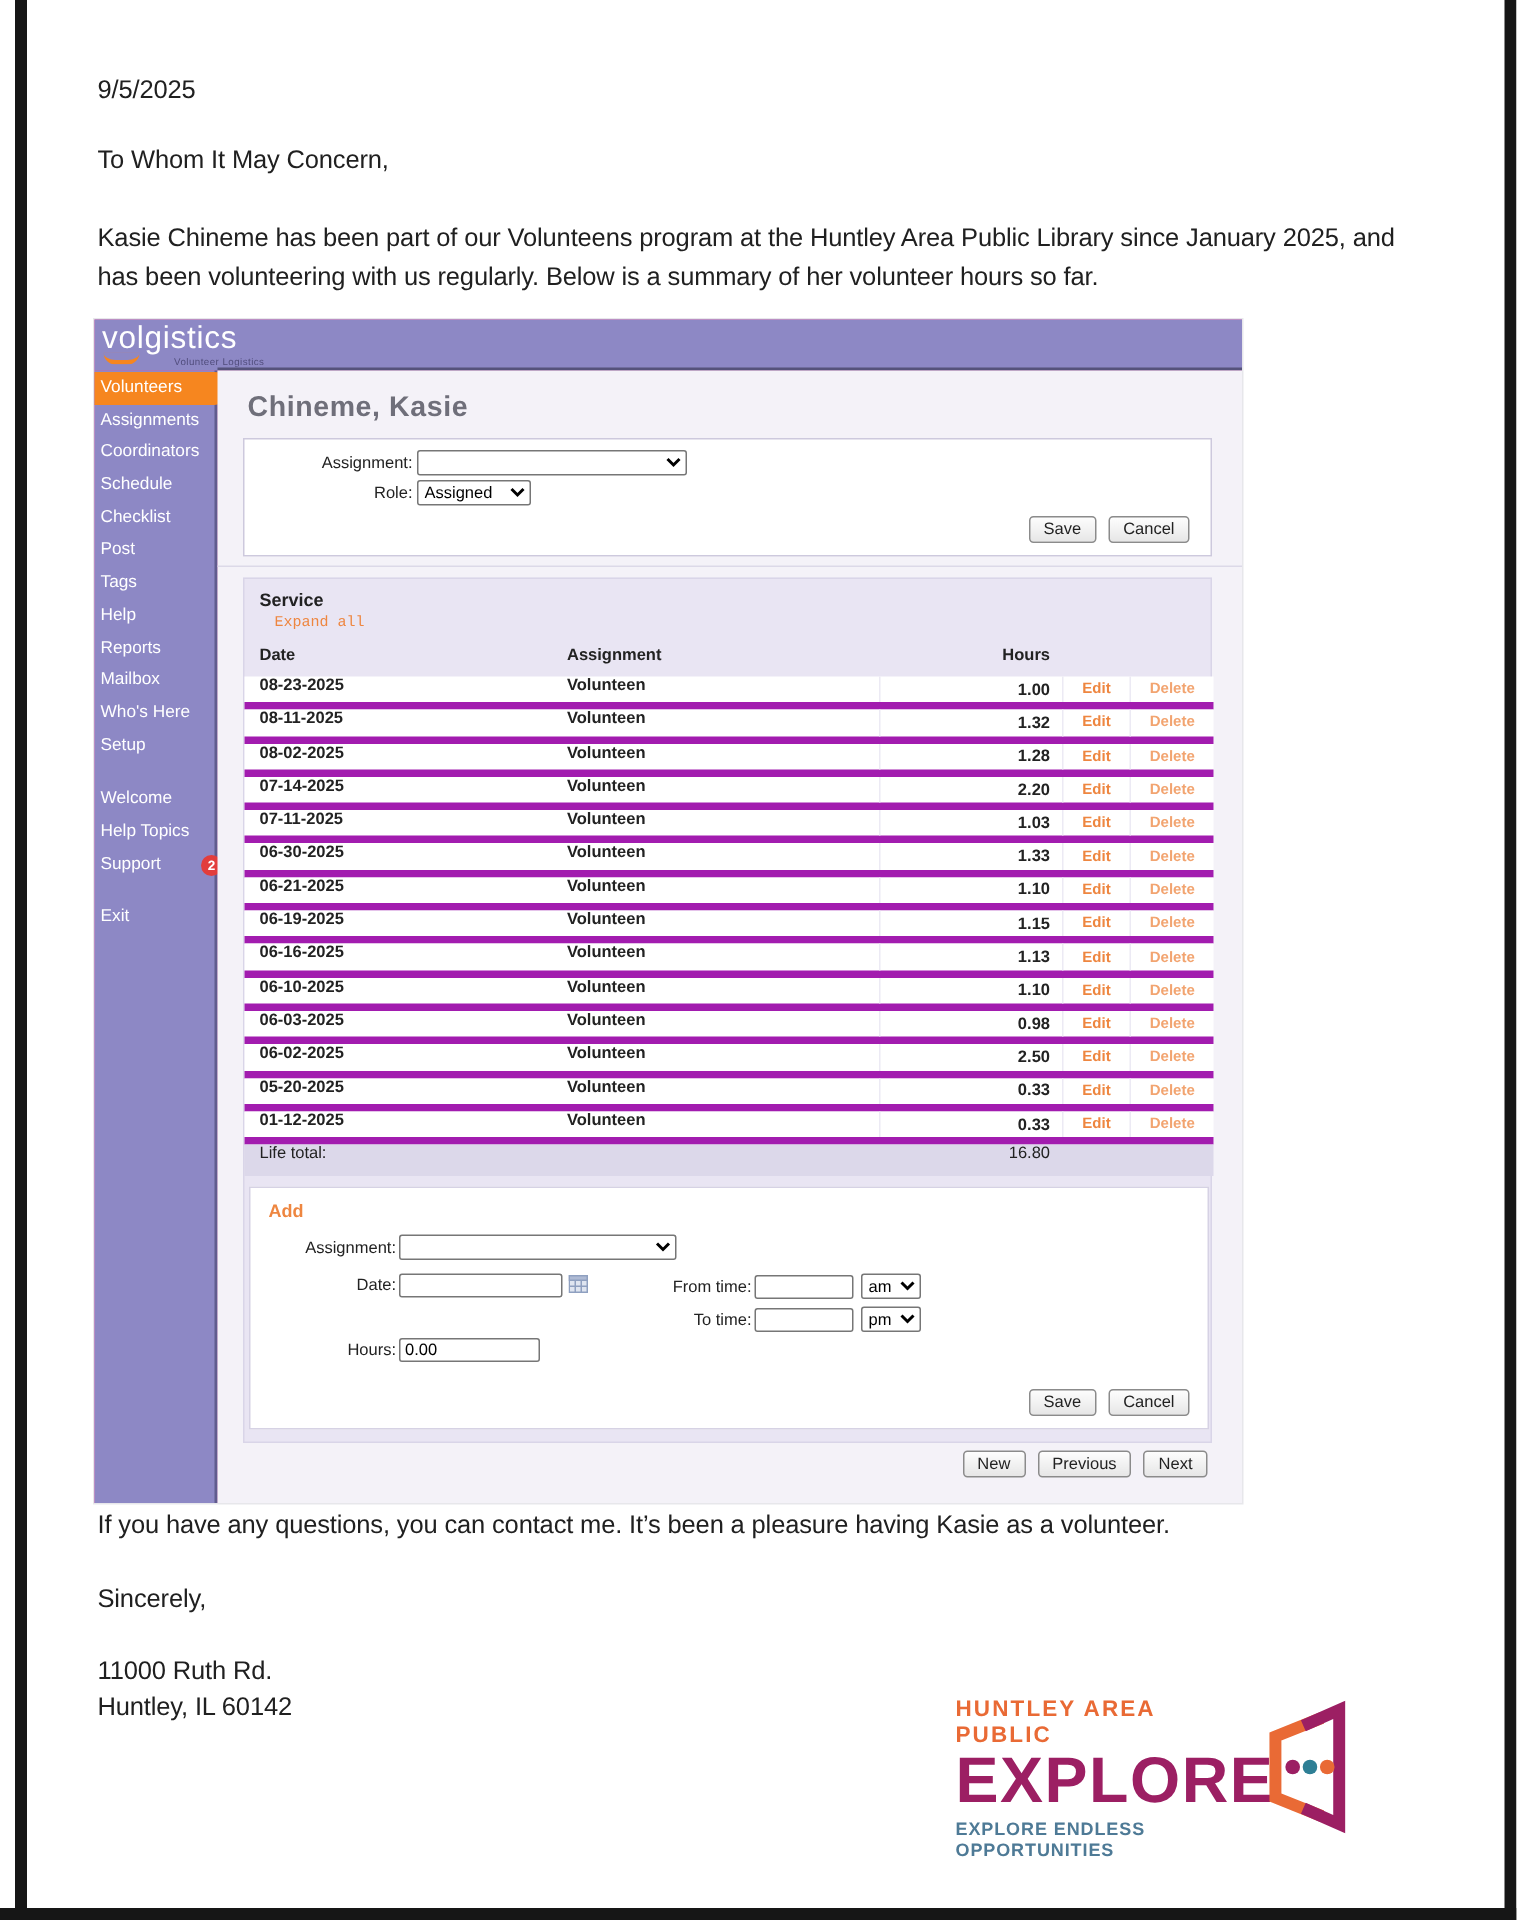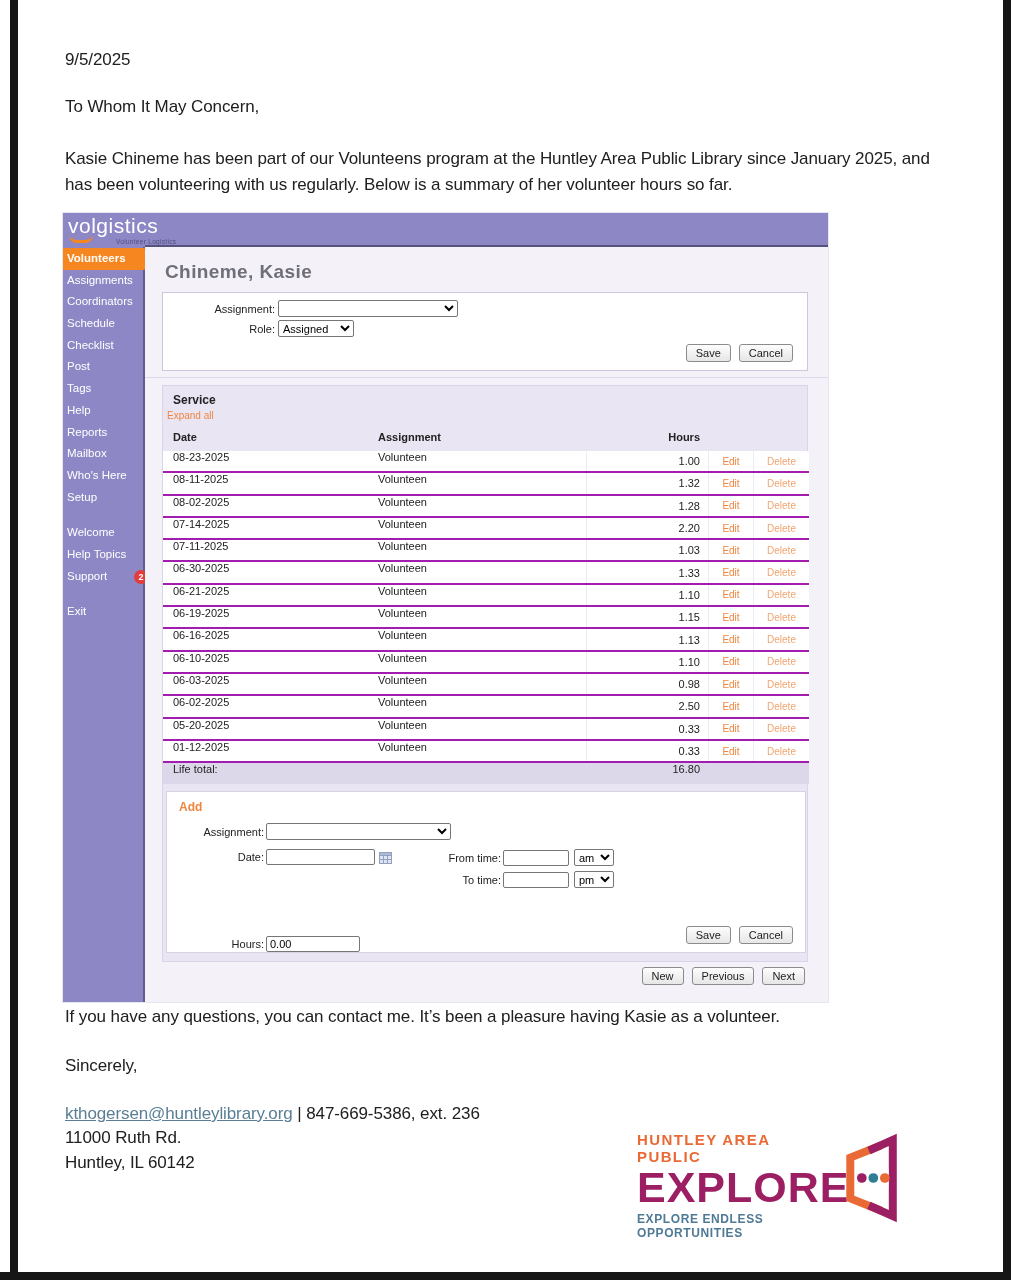--- a/index.html
+++ b/index.html
@@ -41,21 +41,21 @@
   .hdr-line { position:absolute; left:82px; top:32px; width:683px; height:2px; background:#55527b; }
 
   .app-sidebar {
     position:absolute; left:0; top:34px; width:82px; height:755px;
     background:var(--purple,#8d88c5); border-right:2px solid #605c8e;
   }
   .nav-item { position:relative; height:21.7px; line-height:21.7px; padding-left:4px;
               font-size:11.5px; color:#ffffff; cursor:pointer; white-space:nowrap; }
   .nav-item.gap-before { margin-top:14px; }
   .nav-item.active {
-    background:var(--orange,#f6861f); width:90px; border-radius:0 10px 10px 0; font-weight:bold;
+    background:var(--orange,#f6861f); width:90px; border-radius:0 10px 10px 0; font-weight:normal;
   }
   .nav-list { padding-top:1px; }
   .nav-badge {
     position:absolute; right:-5px; top:4px; width:14px; height:14px; border-radius:50%;
     background:var(--badge_red,#e23d3c); color:#fff; font-size:9px; font-weight:bold;
     text-align:center; line-height:14px;
   }
 
   .app-main {
     position:absolute; left:82px; top:34px; width:683px; height:755px;
@@ -79,26 +79,26 @@
     background:linear-gradient(#fdfdfd,#e6e6e6); color:#222; cursor:pointer;
     font-family:"Liberation Sans", sans-serif;
   }
   .divider { position:absolute; left:0; top:130px; width:683px; height:1px; background:#dcd9e8; }
 
   .panel {
     position:absolute; left:17px; top:138px; width:646px; height:577px;
     background:var(--panel,#e9e5f3); border:1px solid #d9d5e8;
   }
   .svc-title { position:absolute; left:10px; top:7px; font-size:12px; font-weight:bold; color:#222; }
-  .expand-all { position:absolute; left:4px; top:24px; font-size:10px; color:var(--orange_link,#ee8640); cursor:pointer; }
+  .expand-all { position:absolute; left:20px; top:24px; font-size:10px; color:var(--orange_link,#ee8640); cursor:pointer;font-family:Liberation Mono, monospace; }
 
   .svc-table { position:absolute; left:0; top:45px; width:646px; }
   .shead, .srow, .stotal { display:flex; align-items:flex-start; font-size:11px; color:#222; }
   .shead { height:20px; font-weight:bold; }
-  .srow  { height:22.3px; background:#ffffff; border-bottom:2px solid #a21caf; }
+  .srow  { height:22.3px; background:#ffffff; border-bottom:5px solid #a21caf;font-weight:bold; }
   .c-date  { width:215px; padding-left:10px; }
   .c-asgn  { width:208px; }
   .c-hours { width:122px; text-align:right; padding-right:8px; }
   .srow .c-hours, .srow .c-edit, .srow .c-del { border-left:1px solid #eceaf4; align-self:stretch; display:flex; align-items:center; }
   .srow .c-hours { justify-content:flex-end; }
   .c-edit  { width:45px; justify-content:center; font-size:10px; color:var(--orange_link,#ee8640); cursor:pointer; }
   .c-del   { width:56px; justify-content:center; font-size:10px; color:#f2a470; cursor:pointer; }
   .shead .c-hours { padding-right:8px; }
   .stotal { height:21px; background:#dcd8ea; }
 
@@ -371,40 +371,39 @@
         </div>
 
         <div class="ab-row" style="left:237px; top:57px;">
           <span class="ab-label">From time:</span><input type="text" style="width: 66px;"><select style="width:40px; margin-left:5px;"><option>am</option></select>
         </div>
 
         <div class="ab-row" style="left:237px; top:79px;">
           <span class="ab-label">To time:</span><input type="text" style="width: 66px;"><select style="width:40px; margin-left:5px;"><option>pm</option></select>
         </div>
 
-        <div class="ab-row" style="left:0; top:100px;margin-top:44px;">
+        <div class="ab-row" style="left:0; top:100px;">
           <span class="ab-label">Hours:</span><input type="text" style="width: 94px;" value="0.00">
         </div>
 
         <div class="panel-btns">
           <button class="btn">Save</button><button class="btn">Cancel</button>
         </div>
       </div>
     </div>
 
     <div class="nav-btn-row">
       <button class="btn">New</button><button class="btn">Previous</button><button class="btn">Next</button>
     </div>
   </div>
 </div>
 
 <div class="letter-line l-closing">If you have any questions, you can contact me. It’s been a pleasure having Kasie as a volunteer.</div>
 <div class="letter-line l-signoff">Sincerely,</div>
 <div class="letter-line l-sig">
-  <div><span class="email-link">kthogersen@huntleylibrary.org</span><span> | 847-669-5386, ext. 236</span></div>
   <div>11000 Ruth Rd.</div>
   <div>Huntley, IL 60142</div>
 </div>
 
 <div class="hapl">
   <div class="hapl-text">
     <div class="hapl-l1">HUNTLEY AREA PUBLIC</div>
     <div class="hapl-l2">EXPLORE</div>
     <div class="hapl-l3">EXPLORE ENDLESS OPPORTUNITIES</div>
   </div>

